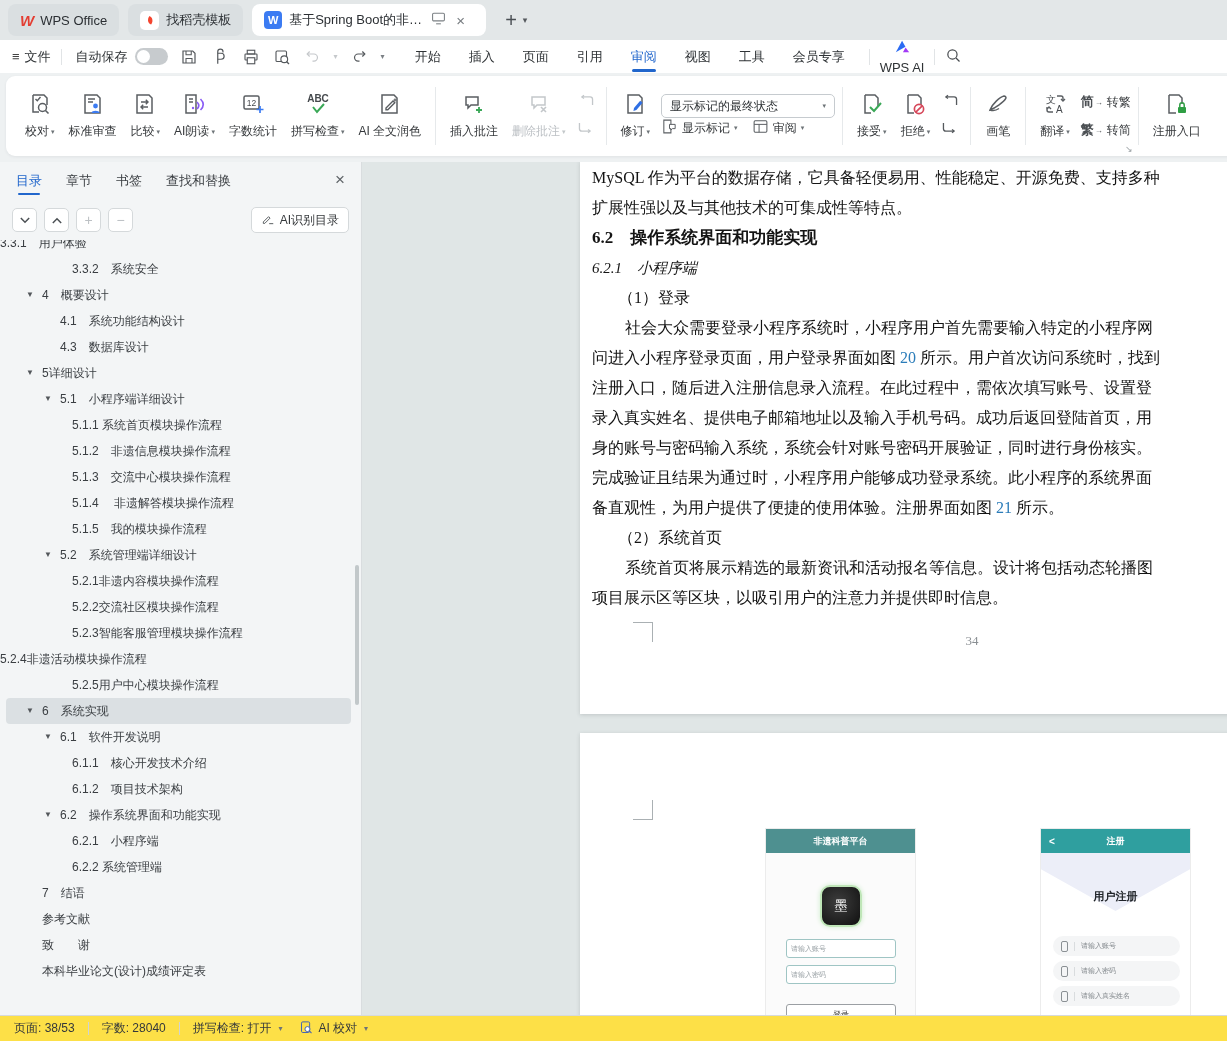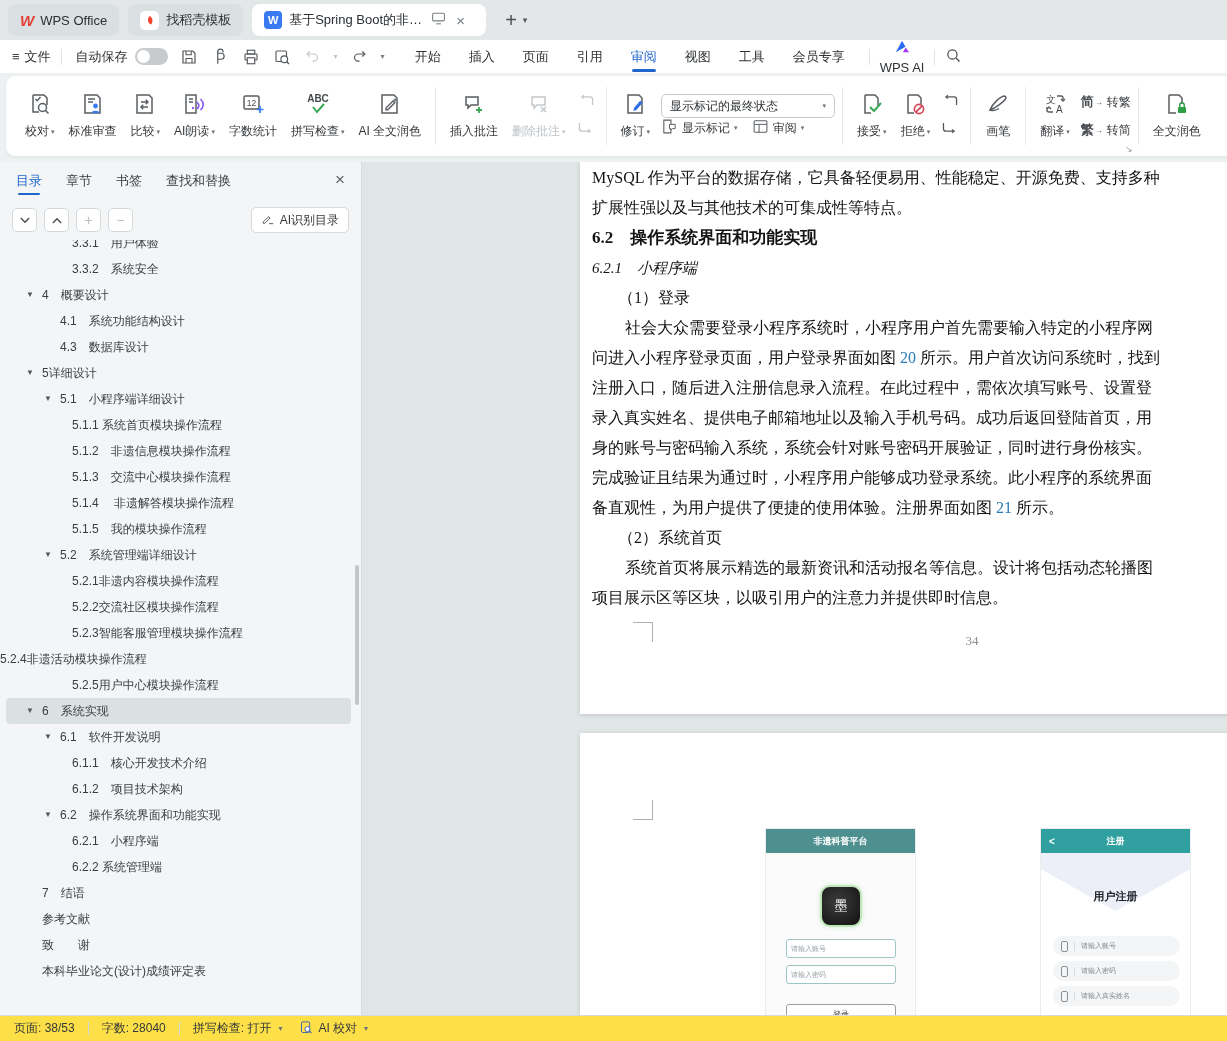--- a/index.html
+++ b/index.html
@@ -462,21 +462,21 @@
       <div class="vdiv"></div>
       <div class="rgroup">
         <div class="ritem">
           <span><svg width="24" height="24" viewBox="0 0 24 24">
                 <path d="M4 3h10l3 3v6" fill="none" stroke="#5a5e62" stroke-width="1.5"></path>
                 <path d="M4 3v18h7" fill="none" stroke="#5a5e62" stroke-width="1.5"></path>
                 <rect x="13" y="15" width="8" height="6" rx="1" fill="#2f9e44"></rect>
                 <path d="M14.8 15v-2a2.2 2.2 0 0 1 4.4 0v2" fill="none" stroke="#2f9e44" stroke-width="1.5"></path>
               </svg></span>
           <span class="lbl">
-              <span>全文润色</span>
+              <span>注册入口</span>
             </span>
         </div>
       </div>
     </div>
   </div>
 
   <div class="sidebar">
     <div class="sdtabs">
       <span class="sdtab active">目录</span>
         <span class="sdtab">章节</span>
@@ -500,21 +500,21 @@
       <span class="aibtn">
         <span><svg width="14" height="14" viewBox="0 0 24 24">
               <path d="m4 17 9-9 2.5 2.5-9 9H4z" fill="none" stroke="#45494d" stroke-width="1.5"></path>
               <path d="M14 20h7" stroke="#45494d" stroke-width="1.5"></path>
             </svg></span>
         <span>AI识别目录</span>
       </span>
     </div>
     <div class="tree">
         <div class="treeinner" id="treeinner">
-          <div class="ti" style="padding-left: 72px;"><span>3.3.1　用户体验</span></div>
+          <div class="ti" style=""><span>3.3.1　用户体验</span></div>
           <div class="ti" style="padding-left: 72px;"><span>3.3.2　系统安全</span></div>
           <div class="ti" style="padding-left: 42px;"><span class="caret" style="left: 26px;">▼</span><span>4　概要设计</span></div>
           <div class="ti" style="padding-left: 60px;"><span>4.1　系统功能结构设计</span></div>
           <div class="ti" style="padding-left: 60px;"><span>4.3　数据库设计</span></div>
           <div class="ti" style="padding-left: 42px;"><span class="caret" style="left: 26px;">▼</span><span>5详细设计</span></div>
           <div class="ti" style="padding-left: 60px;"><span class="caret" style="left: 44px;">▼</span><span>5.1　小程序端详细设计</span></div>
           <div class="ti" style="padding-left: 72px;"><span>5.1.1 系统首页模块操作流程</span></div>
           <div class="ti" style="padding-left: 72px;"><span>5.1.2　非遗信息模块操作流程</span></div>
           <div class="ti" style="padding-left: 72px;"><span>5.1.3　交流中心模块操作流程</span></div>
           <div class="ti" style="padding-left: 72px;"><span>5.1.4　 非遗解答模块操作流程</span></div>

